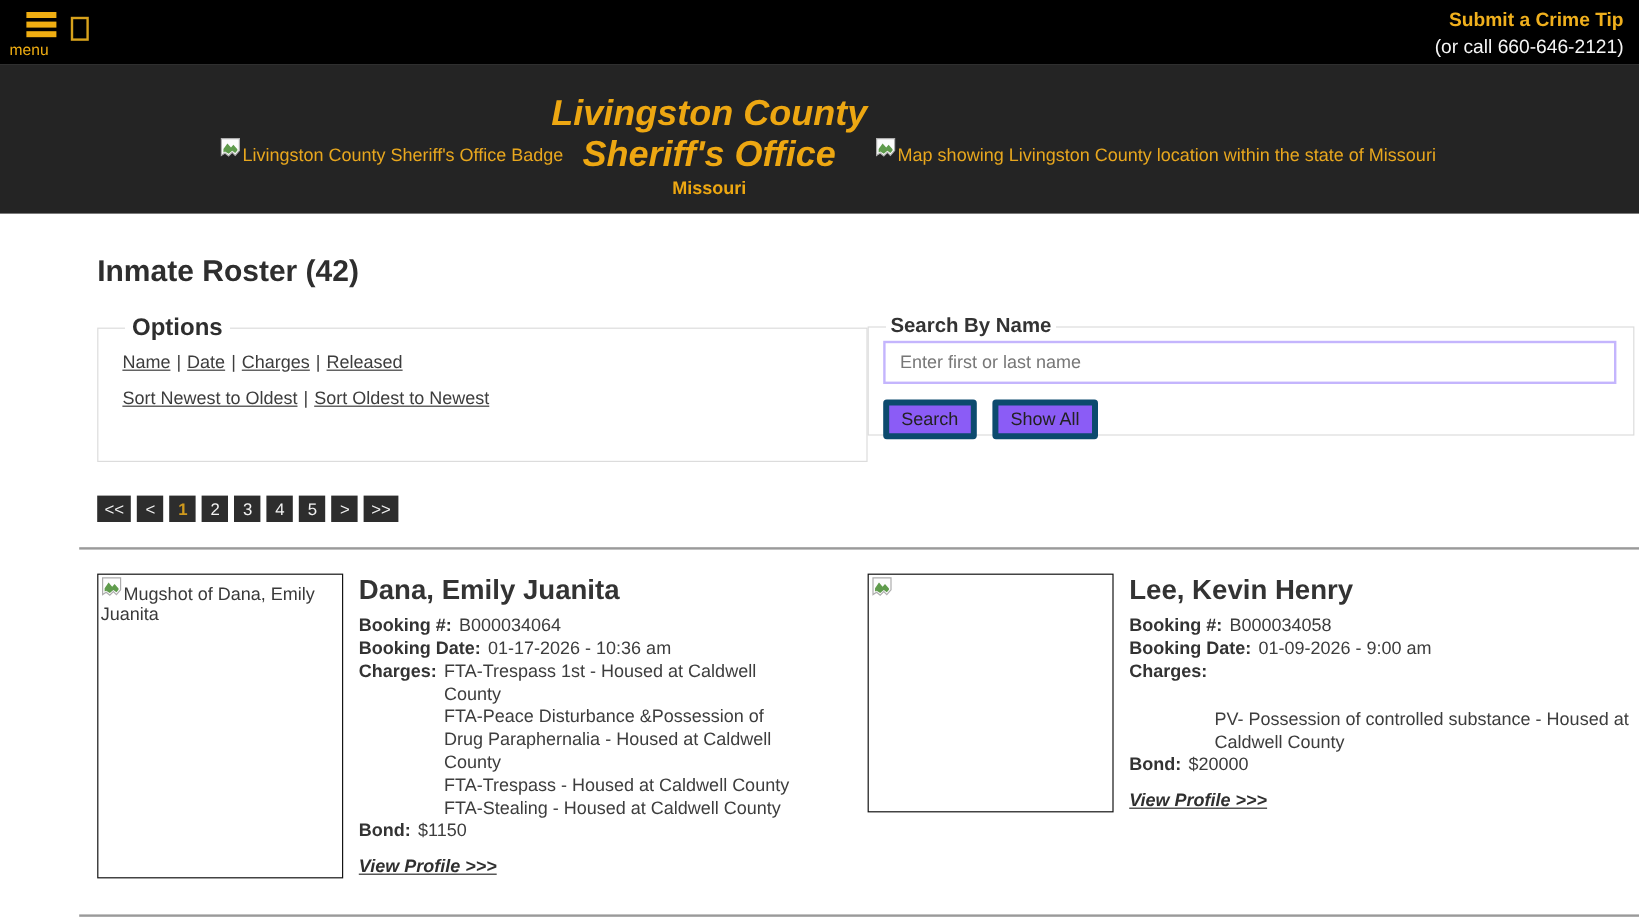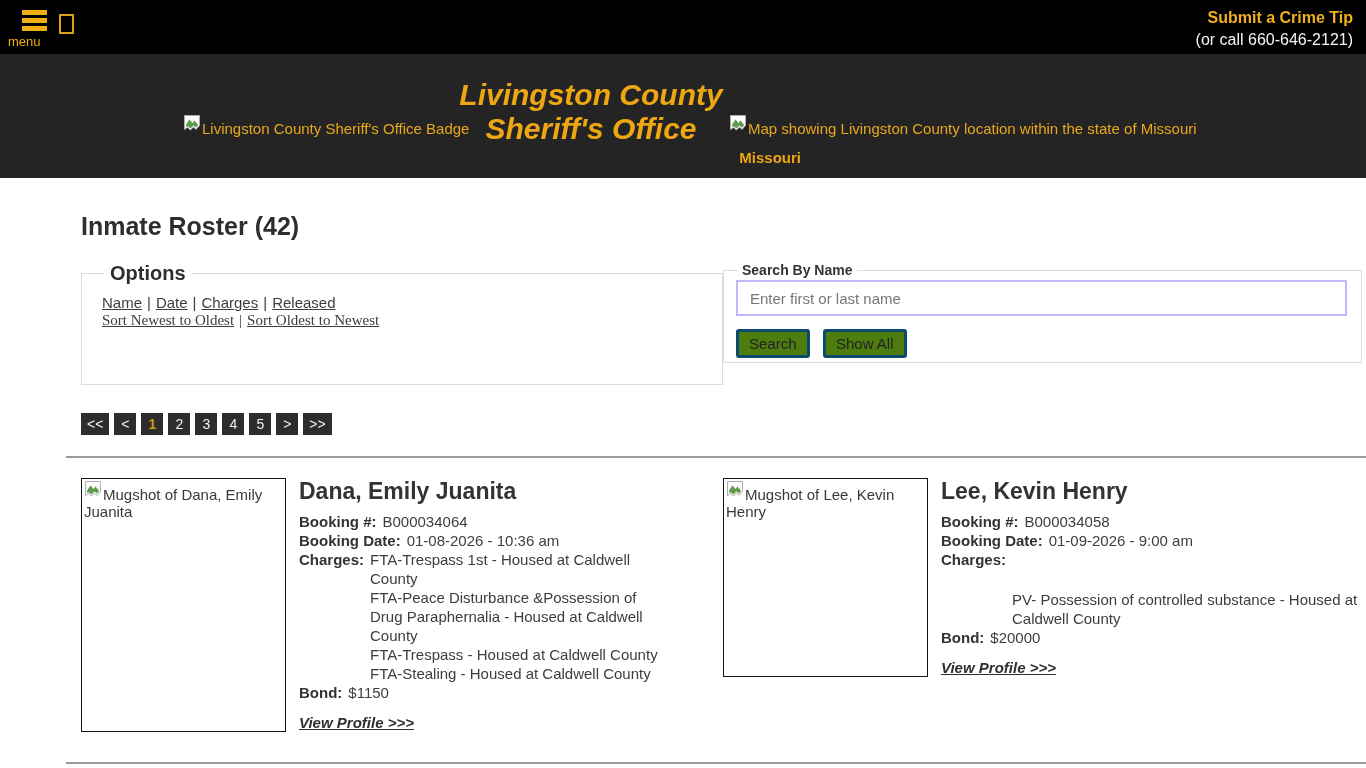--- a/index.html
+++ b/index.html
@@ -18,39 +18,39 @@
   .tip-phone { color:#f5f5f5; font-size:16px; line-height:22px; }
 
   
   .header { position:relative; height:124px; background:#242424; }
   .alt-gold { color:#e8a71e; font-size:15px; }
   .badge-alt { position:absolute; left:183px; top:60px; }
   .map-alt   { position:absolute; left:729px; top:60px; }
   .bimg { display:inline-block; vertical-align:text-bottom; margin-right:1px; }
   .title-block { position:absolute; left:381px; top:24px; width:420px; text-align:center; }
   .title-line { color:#eda712; font-size:30px; line-height:34px; font-weight:bold; font-style:italic; }
-  .title-sub  { color:#eda712; font-size:15px; font-weight:bold; margin-top:3px;text-align:right; }
+  .title-sub  { color:#eda712; font-size:15px; font-weight:bold; margin-top:3px; }
 
   
   .content { padding-top:1px; }
   h1.page-title { margin:33px 0 21px 81px; font-size:25px; color:#2e2e2e; }
   .grid-top { margin:0 4px 0 81px; display:grid; grid-template-columns:642px 1fr; align-items:start; }
   fieldset { border:1px solid #dcdcdc; margin:0; padding:0 12px 10px 12px; }
   .options-fs { height:123px; }
   .options-fs legend { font-size:20px; font-weight:bold; color:#2e2e2e; padding:0 6px; margin-left:10px; }
   .linkrow { margin:9px 0 0 8px; font-size:15px; color:#3d3d3d; }
-  .linkrow + .linkrow { margin-top:1px;font-family:Liberation Serif, serif; }
+  .linkrow + .linkrow { margin-top:13px; }
   .linkrow a { color:#3d3d3d; text-decoration:underline; cursor:pointer; }
   .sep { margin:0 5px; }
   .search-fs { height:101px; }
-  .search-fs legend { font-size:14px; font-weight:bold; color:#333; padding:0 4px; margin-left:2px; }
+  .search-fs legend { font-size:17px; font-weight:bold; color:#333; padding:0 4px; margin-left:2px; }
   .search-input { display:block; width:calc(100% - 2px); height:36px; border:2px solid #c4b5fd; font-size:15px; color:#333; padding:0 12px; margin-top:2px; font-family:"Liberation Sans",sans-serif; }
   .search-input::placeholder { color:#777; }
   .btnrow { margin-top:13px; }
-  .btn { background:#4d7c0f; border:3px solid #0c4a6e; border-radius:3px; font-size:15px; color:#222; padding:3px 10px; margin-right:9px; font-family:"Liberation Sans",sans-serif; cursor:pointer; }
+  .btn { background:#8b5cf6; border:5px solid #0c4a6e; border-radius:3px; font-size:15px; color:#222; padding:3px 10px; margin-right:9px; font-family:"Liberation Sans",sans-serif; cursor:pointer; }
 
   
   .pagination { margin:28px 0 0 81px; }
   .pg { display:inline-block; background:#2d2d2d; color:#f2f2f2; font-size:14px; line-height:16px; padding:3px 6px; min-width:22px; text-align:center; margin-right:5px; cursor:pointer; }
   .pg.current { color:#cf991d; font-weight:bold; }
 
   hr.divider { border:none; border-top:2px solid #9a9a9a; margin:21px 0 0 66px; }
 
   
   .grid-inmates { margin:20px 4px 0 81px; display:grid; grid-template-columns:642px 1fr; column-gap:0; align-items:start; }
@@ -155,21 +155,21 @@
               </svg></span><span>Mugshot of Dana, Emily Juanita</span>
         </div>
         <div class="details">
           <div class="inmate-name">Dana, Emily Juanita</div>
           <div class="drow">
             <span class="lbl">Booking #:</span>
             <span>B000034064</span>
           </div>
           <div class="drow">
             <span class="lbl">Booking Date:</span>
-            <span>01-08-2026 - 10:36 am</span>
+            <span>01-17-2026 - 10:36 am</span>
           </div>
           <div class="drow">
             <span class="lbl">Charges:</span>
             <span class="charges-val">
               <div>FTA-Trespass 1st - Housed at Caldwell County</div>
               <div>FTA-Peace Disturbance &amp;Possession of Drug Paraphernalia - Housed at Caldwell County</div>
               <div>FTA-Trespass - Housed at Caldwell County</div>
               <div>FTA-Stealing - Housed at Caldwell County</div>
             </span>
           </div>
@@ -179,21 +179,21 @@
           </div>
           <a class="view-link">View Profile &gt;&gt;&gt;</a>
         </div>
       </div>
 
       <div class="card card-right">
         <div class="mugshot">
           <span class="bimg"><svg width="18" height="20" viewBox="0 0 18 20">
                 <path d="M1.5 1.5 H16.5 V11.5 L13 15.5 L10.5 13 L7.5 16 L4.5 13.5 L1.5 15.5 Z" fill="#fcfcfc" stroke="#adadad"></path>
                 <path d="M3.2 10.2 L6.5 5.5 L9.5 9 L11.5 6.6 L14.8 10.4 L14.8 11.4 L13 13.5 L10.5 11.6 L7.5 14.2 L4.5 12.2 L3.2 13 Z" fill="#5f9b4c"></path>
-              </svg></span><span>Mugshot of Lee, Kevin Henry</span>
+              </svg></span>
         </div>
         <div class="details">
           <div class="inmate-name">Lee, Kevin Henry</div>
           <div class="drow">
             <span class="lbl">Booking #:</span>
             <span>B000034058</span>
           </div>
           <div class="drow">
             <span class="lbl">Booking Date:</span>
             <span>01-09-2026 - 9:00 am</span>

